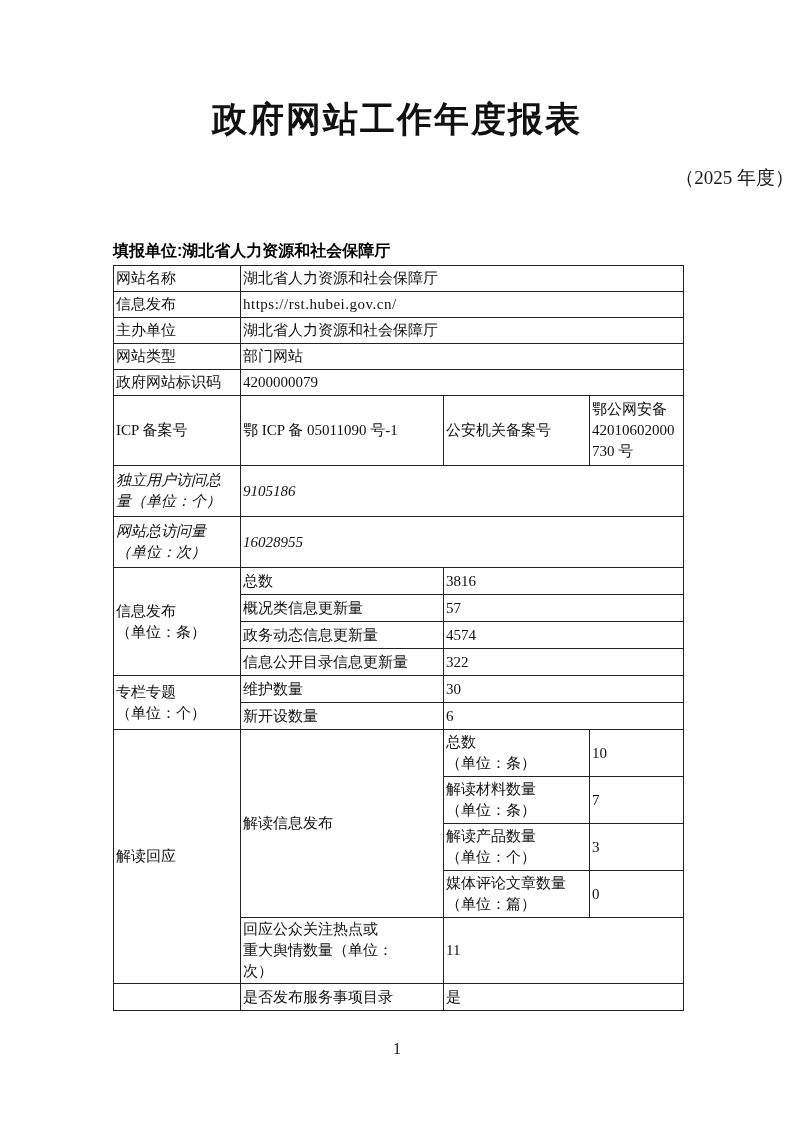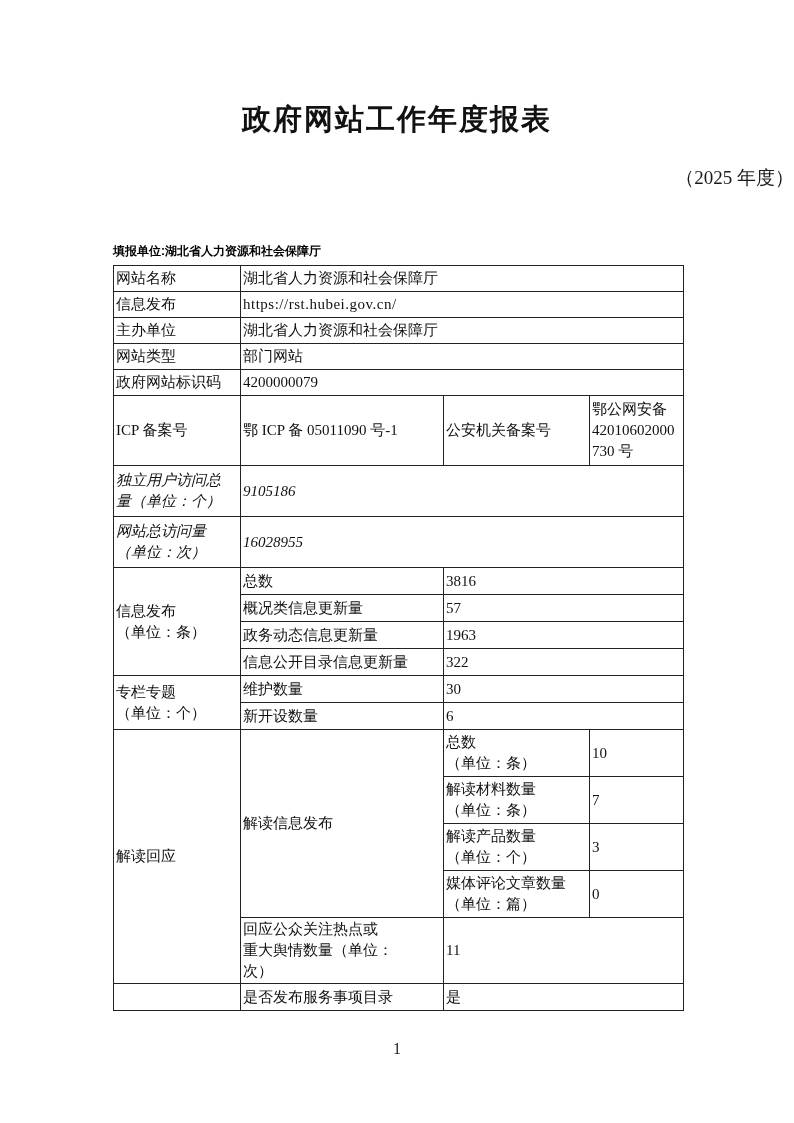--- a/index.html
+++ b/index.html
@@ -12,37 +12,37 @@
     overflow: hidden;
     font-family: "Liberation Serif", "DejaVu Serif", serif;
     color: #000;
   }
   .title {
     margin: 0;
     padding-top: 102px;
     text-align: center;
     font-family: "Liberation Sans", "DejaVu Sans", sans-serif;
     font-weight: 700;
-    font-size: 29px;
+    font-size: 35px;
     line-height: 34px;
     letter-spacing: 2px;
     color: #111;
   }
   .subtitle {
     margin-top: 30px;
     text-align: right;
     font-size: 19px;
     line-height: 24px;
     color: #1a1a1a;
   }
   .unit-line {
     margin: 50px 0 3px 113px;
     font-family: "Liberation Sans", "DejaVu Sans", sans-serif;
     font-weight: 700;
-    font-size: 12px;
+    font-size: 16px;
     line-height: 22px;
     color: #000;
   }
   table.report {
     margin-left: 113px;
     width: 570px;
     border-collapse: collapse;
     table-layout: fixed;
   }
   table.report td {
@@ -142,21 +142,21 @@
 （单位：条）</td>
       <td>总数</td>
       <td colspan="2">3816</td>
     </tr>
     <tr class="h27">
       <td>概况类信息更新量</td>
       <td colspan="2">57</td>
     </tr>
     <tr class="h27">
       <td>政务动态信息更新量</td>
-      <td colspan="2">1963</td>
+      <td colspan="2">4574</td>
     </tr>
     <tr class="h27">
       <td>信息公开目录信息更新量</td>
       <td colspan="2">322</td>
     </tr>
 
     <tr class="h27">
       <td rowspan="2">专栏专题
 （单位：个）</td>
       <td>维护数量</td>

